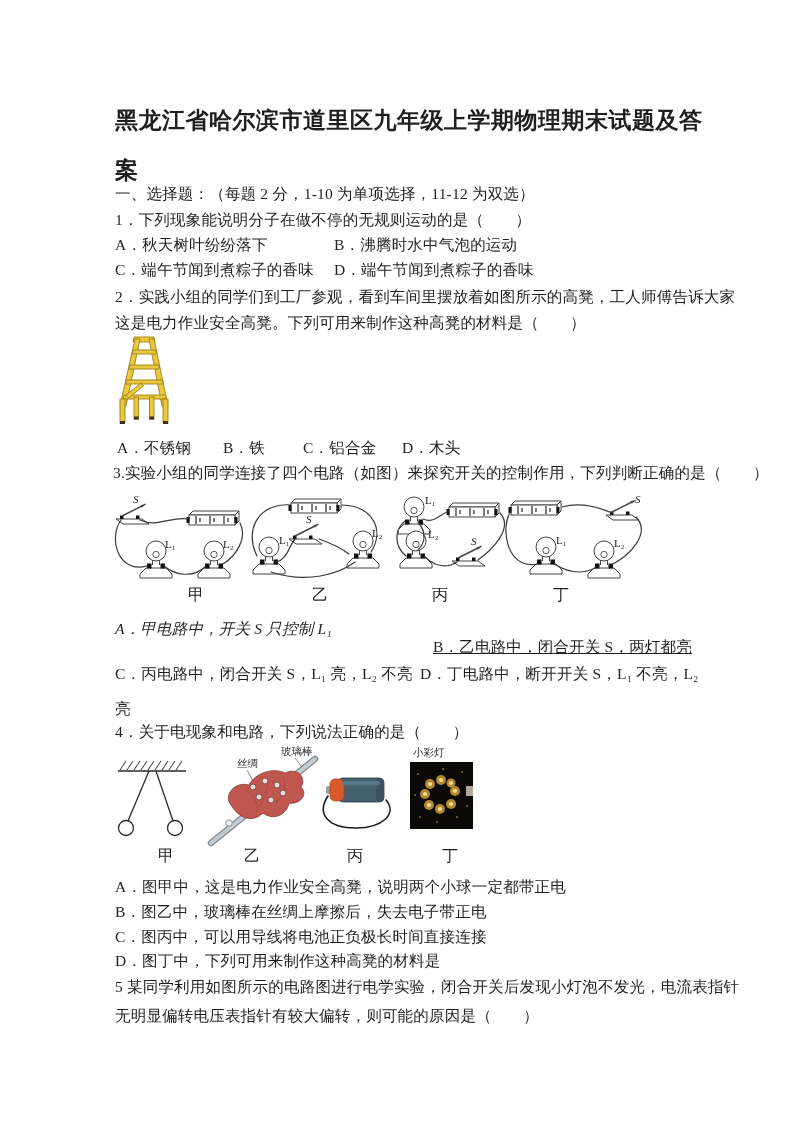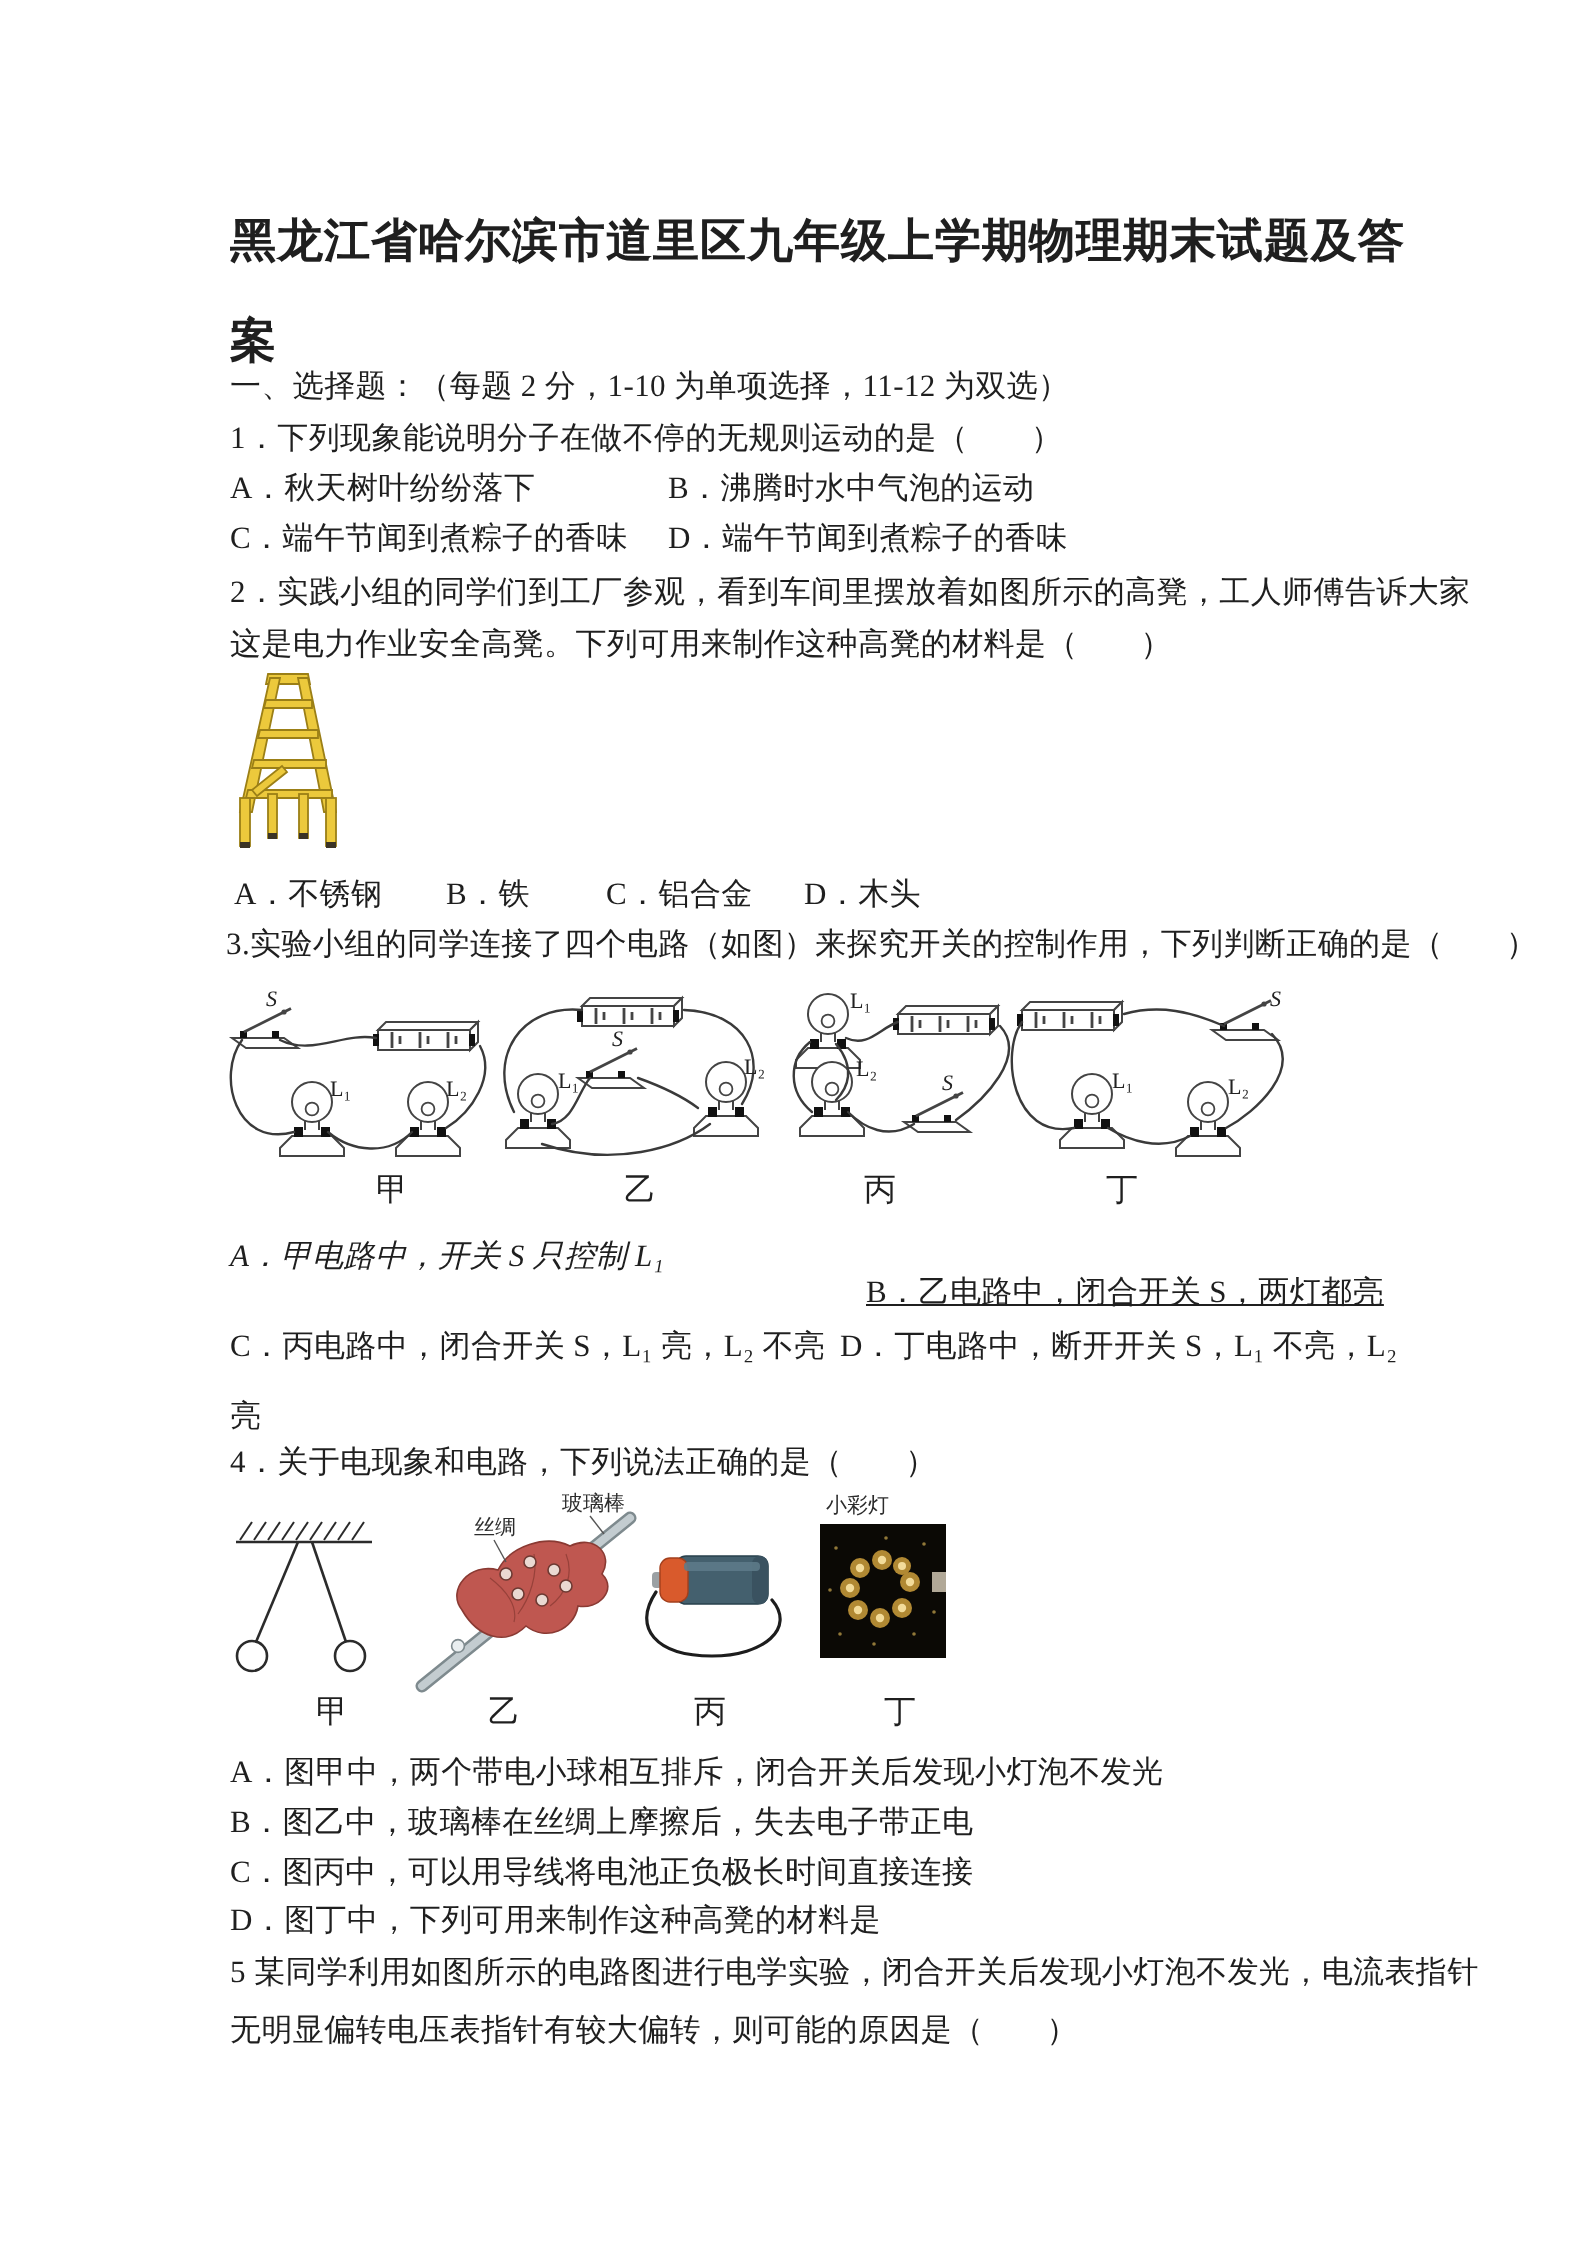--- a/index.html
+++ b/index.html
@@ -257,21 +257,21 @@
       <rect x="56" y="24" width="7" height="10" fill="#cfc4b2" opacity="0.85"></rect>
     </g>
   </svg>
   <div class="ann" style="left:413px;top:746px;">小彩灯</div>
 
   <div class="lbl" style="left:158px;top:846px;">甲</div>
   <div class="lbl" style="left:244px;top:846px;">乙</div>
   <div class="lbl" style="left:347px;top:846px;">丙</div>
   <div class="lbl" style="left:442px;top:846px;">丁</div>
 
-  <div class="t" style="left:115px;top:876px;">A．图甲中，两个带电小球相互排斥，闭合开关后发现小灯泡不发光</div>
+  <div class="t" style="left:115px;top:876px;">A．图甲中，这是电力作业安全高凳，说明两个小球一定都带正电</div>
   <div class="t" style="left:115px;top:901px;">B．图乙中，玻璃棒在丝绸上摩擦后，失去电子带正电</div>
   <div class="t" style="left:115px;top:926px;">C．图丙中，可以用导线将电池正负极长时间直接连接</div>
   <div class="t" style="left:115px;top:950px;">D．图丁中，下列可用来制作这种高凳的材料是</div>
 
   <div class="t" style="left:115px;top:976px;">5 某同学利用如图所示的电路图进行电学实验，闭合开关后发现小灯泡不发光，电流表指针</div>
   <div class="t" style="left:115px;top:1005px;">无明显偏转电压表指针有较大偏转，则可能的原因是（　　）</div>
 
 </div>
 
 </body></html>

